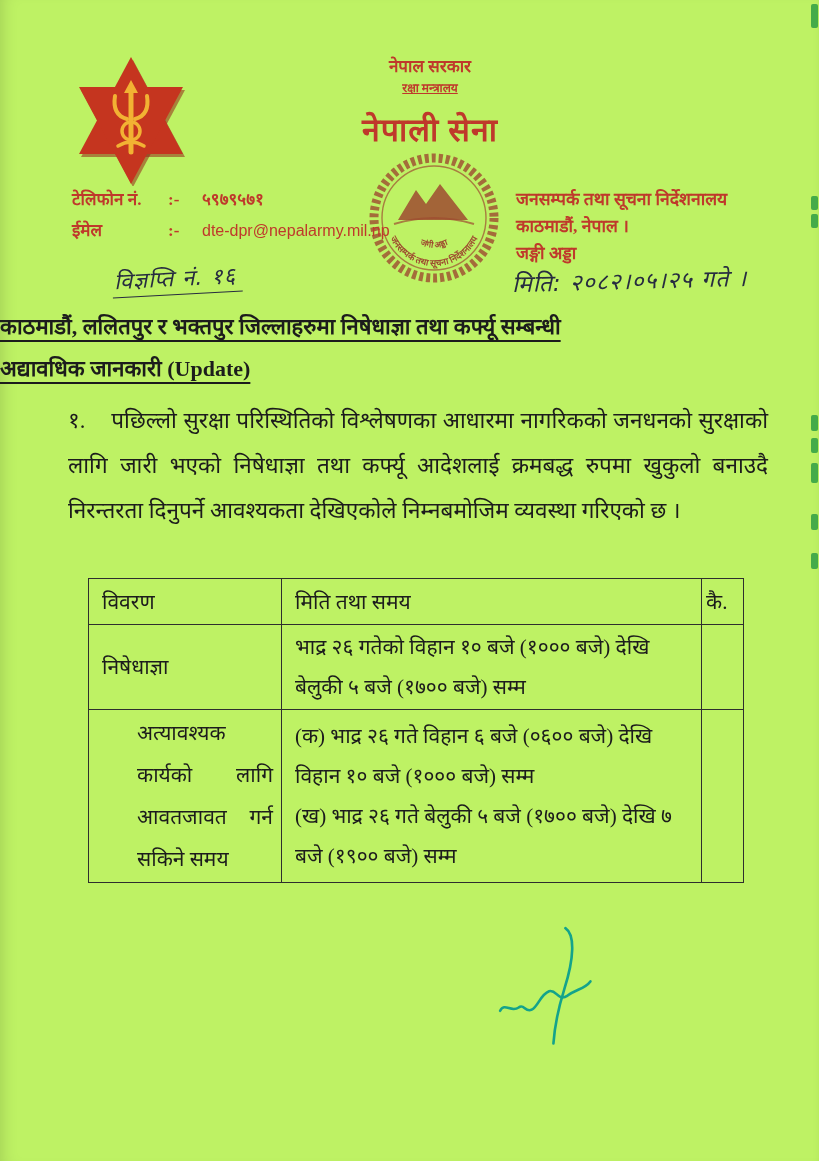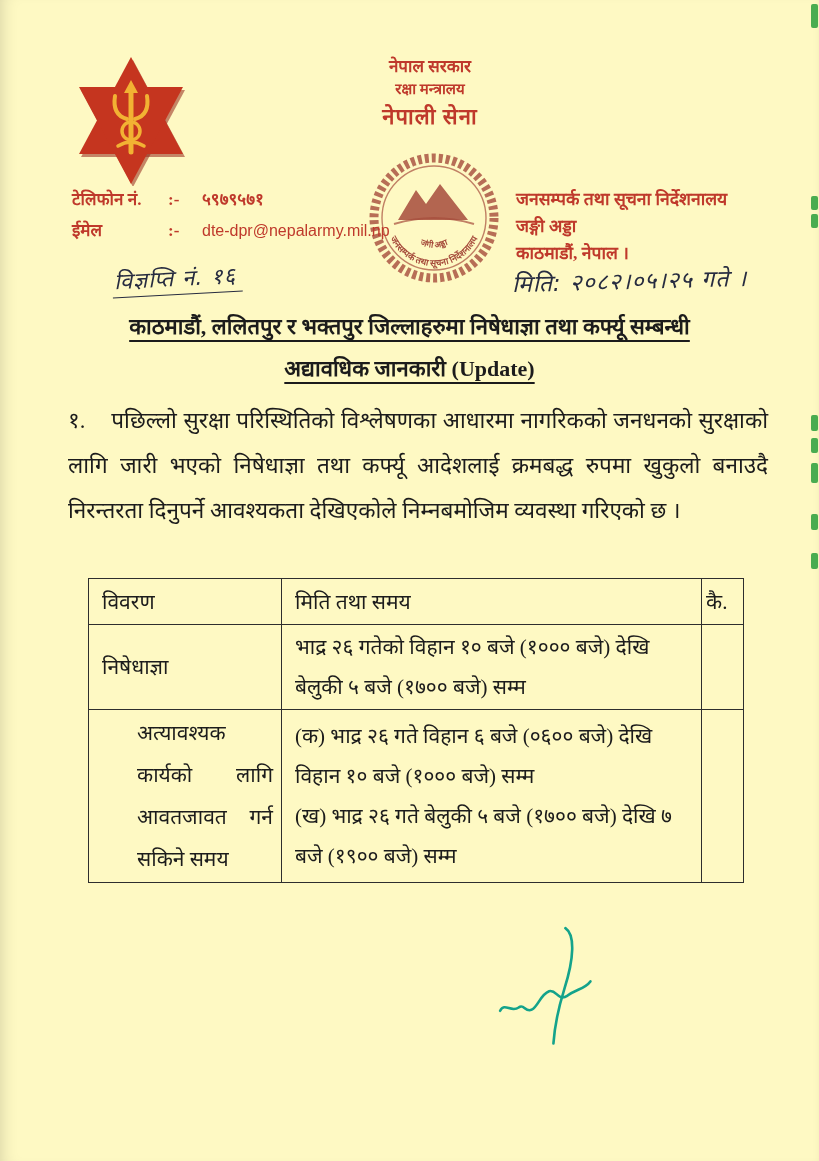--- a/index.html
+++ b/index.html
@@ -1,44 +1,44 @@
 <!DOCTYPE html>
 <html><head>
 <meta charset="utf-8">
 <style>
   html,body{margin:0;padding:0;background:#e8e8e6;}
   .page{
     position:relative;
     width:819px;height:1161px;
     margin:0 auto;
-    background:#fef9c3;
+    background:#bef264;
     overflow:hidden;
     font-family:"Liberation Serif","DejaVu Serif",serif;
     color:#1c1c1c;
     box-shadow:inset 14px 0 18px -14px rgba(0,0,0,.18), inset -6px 0 10px -8px rgba(0,0,0,.08);
   }
   .abs{position:absolute;}
   .red{color:#bf392b;}
   
   .org-block{left:318px;top:58px;width:224px;text-align:center;line-height:1.0;}
   .org-line1{font-size:17px;font-weight:bold;margin-bottom:7px;}
-  .org-line2{font-size:15px;font-weight:bold;margin-bottom:9px;}
-  .org-line3{font-size:22px;font-weight:bold;letter-spacing:1px;}
+  .org-line2{font-size:12px;font-weight:bold;margin-bottom:20px;text-decoration:underline;}
+  .org-line3{font-size:32px;font-weight:bold;letter-spacing:1px;}
   .contact{left:60px;top:184px;font-size:17px;line-height:31px;font-weight:bold;}
   .contact .row{display:flex;margin-left:12px;}
   .contact .lbl{width:96px;}
   .contact .sep{width:34px;}
   .contact .email-val{font-family:"Liberation Sans","DejaVu Sans",sans-serif;font-weight:normal;font-size:16px;}
   .addr{left:516px;top:186px;font-size:17.5px;line-height:27px;font-weight:bold;}
   
   .hand{font-style:italic;color:#272c40;letter-spacing:1px;font-family:"DejaVu Sans",sans-serif;}
   .ref-no{left:112px;top:262px;font-size:22px;transform:rotate(-3deg);border-bottom:1.6px solid #272c40;padding:0 6px 2px 2px;}
   .date-line{left:512px;top:264px;font-size:23px;transform:rotate(-1.5deg);}
   
-  .title{left:0;width:819px;text-align:center;font-weight:bold;font-size:22px;}
+  .title{left:0;width:819px;font-weight:bold;font-size:22px;}
   .title span{text-decoration:underline;text-underline-offset:6px;text-decoration-thickness:1.6px;}
   .title1{top:310px;}
   .title2{top:352px;}
   
   .para{left:68px;top:398px;width:700px;font-size:22.5px;line-height:45px;text-align:justify;}
   .para .num{padding-right:26px;}
   
   .tbl{left:88px;top:578px;border-collapse:collapse;table-layout:fixed;width:655px;font-size:21px;}
   .tbl td,.tbl th{border:1.6px solid #2e2e2e;vertical-align:middle;padding:2px 8px 2px 13px;font-weight:normal;text-align:left;line-height:40px;}
   .tbl col.c1{width:193px;} .tbl col.c2{width:420px;} .tbl col.c3{width:42px;}
@@ -105,22 +105,22 @@
     </div>
     <div class="row">
       <span class="lbl">ईमेल</span>
       <span class="sep">:-</span>
       <span class="email-val red">dte-dpr@nepalarmy.mil.np</span>
     </div>
   </div>
 
   <div class="abs addr red">
     <div>जनसम्पर्क तथा सूचना निर्देशनालय</div>
+    <div>काठमाडौं, नेपाल ।</div>
     <div>जङ्गी अड्डा</div>
-    <div>काठमाडौं, नेपाल ।</div>
   </div>
 
   <div class="abs hand ref-no">विज्ञप्ति नं. १६</div>
   <div class="abs hand date-line">मिति: २०८२।०५।२५ गते ।</div>
 
   <div class="abs title title1">
     <span>काठमाडौं, ललितपुर र भक्तपुर जिल्लाहरुमा निषेधाज्ञा तथा कर्फ्यू सम्बन्धी</span>
   </div>
   <div class="abs title title2">
     <span>अद्यावधिक जानकारी (Update)</span>

